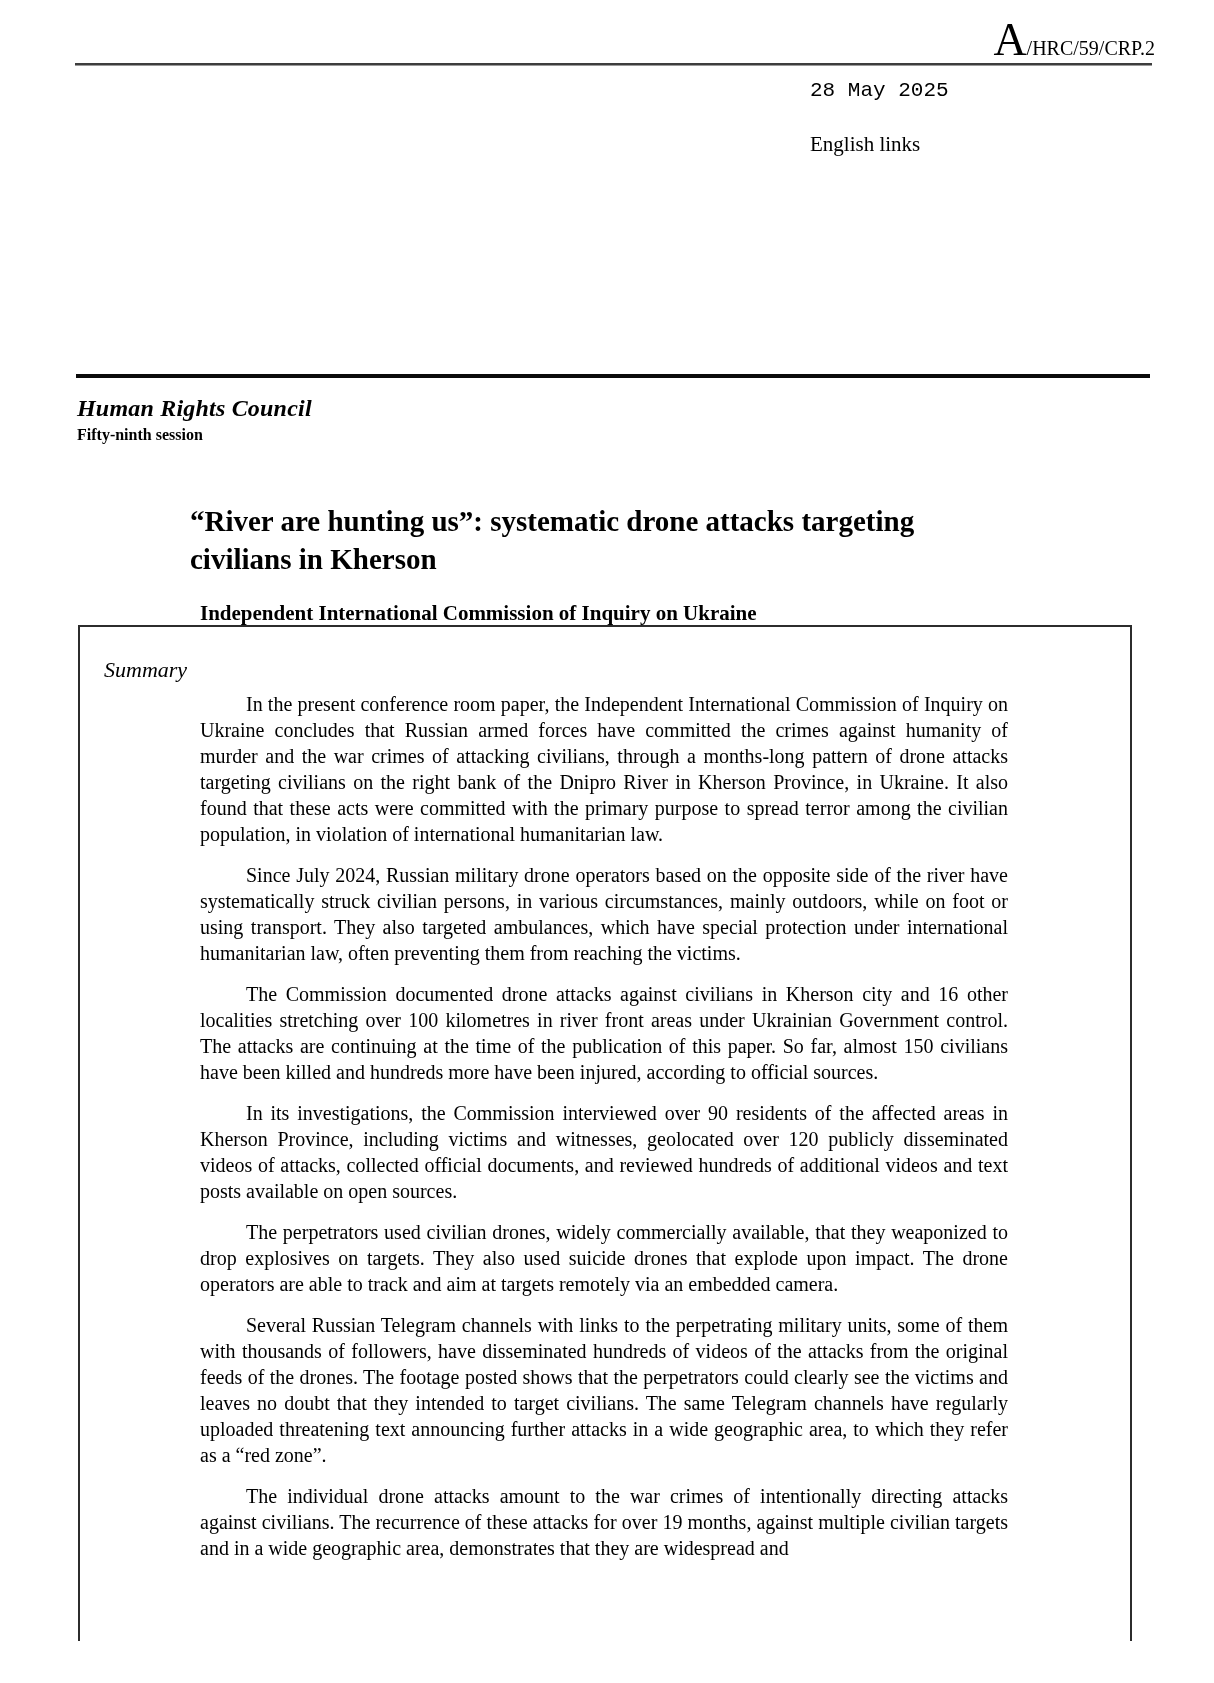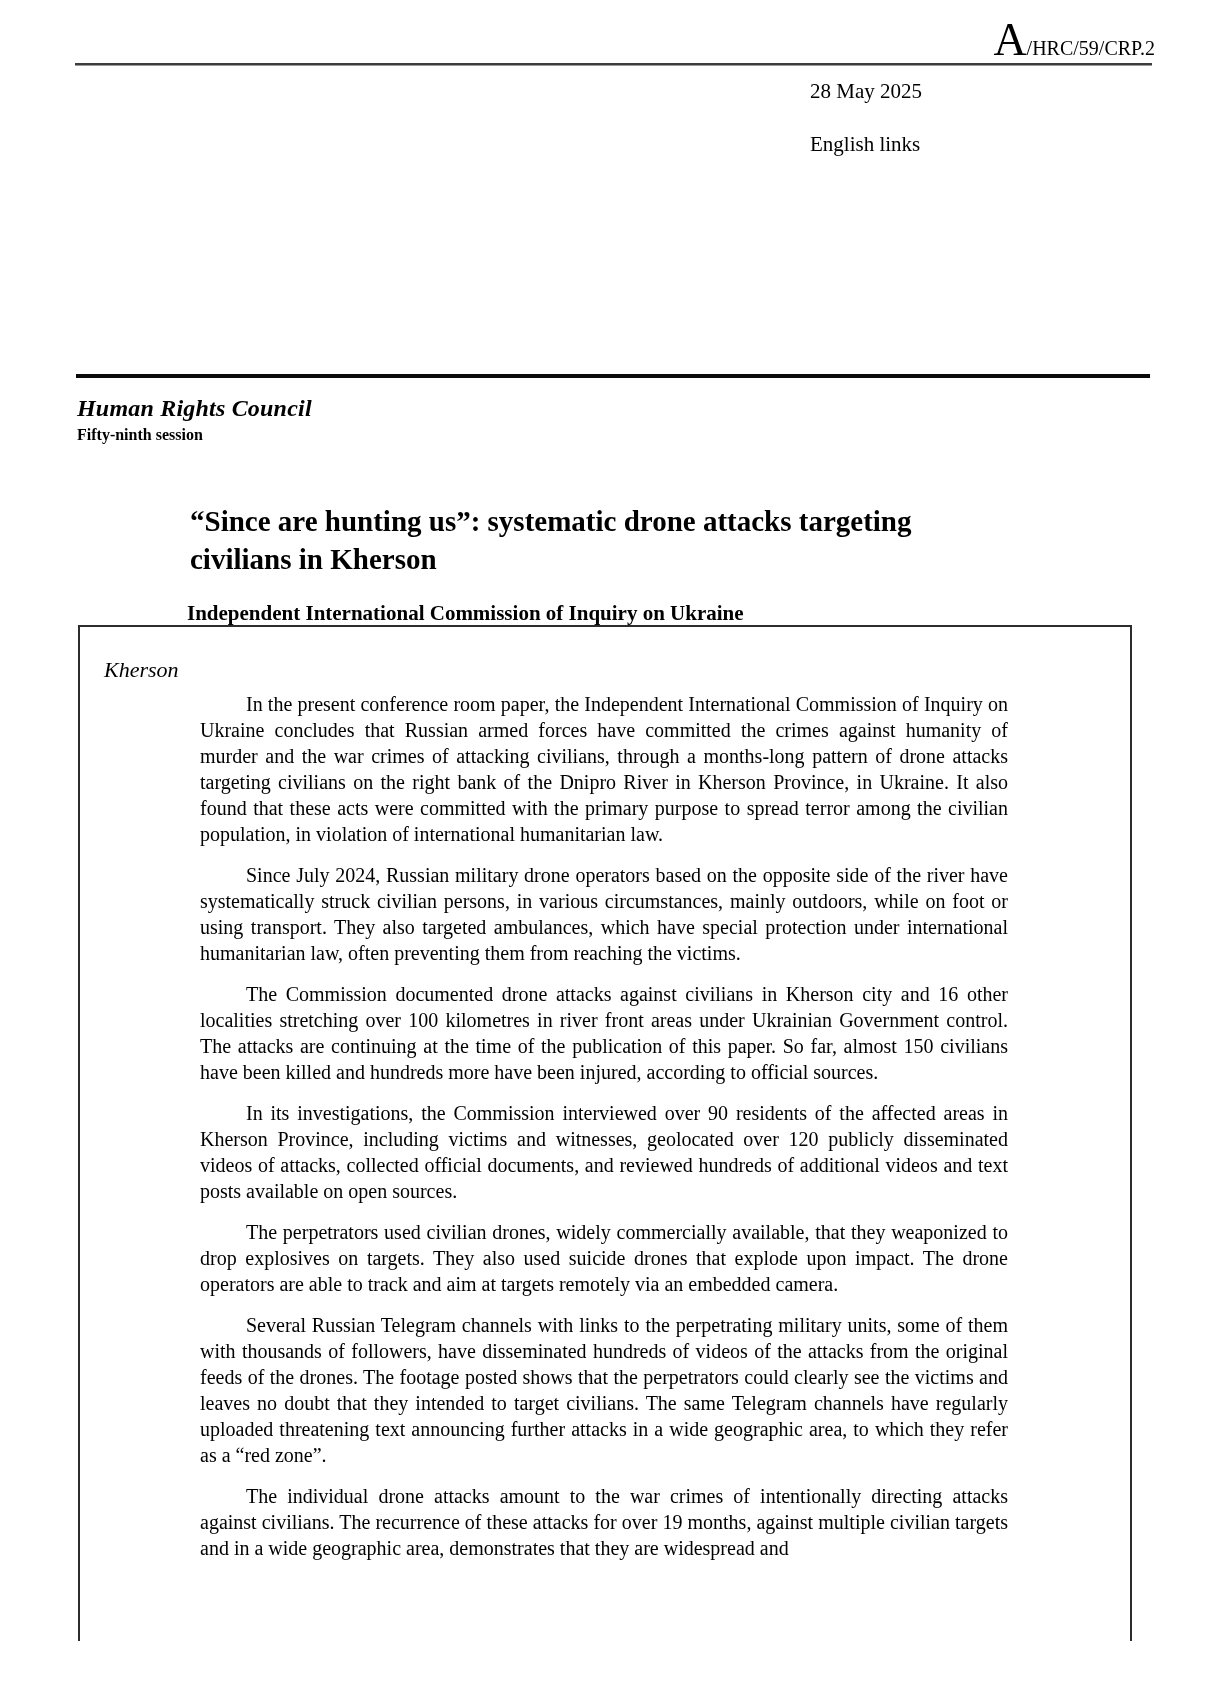--- a/index.html
+++ b/index.html
@@ -20,37 +20,37 @@
     line-height: 44px;
   }
   .docsym .big-a { font-size: 46px; }
   .docsym .rest { font-size: 20px; }
 
   .rule-thin {
     left: 75px; top: 63px; width: 1077px; height: 2px;
     background: #3d3d3d;
     border-bottom: 1px solid #9a9a9a;
   }
-  .date-line  { left: 810px; top: 79px;  font-size: 21px; }
+  .date-line  { left: 810px; top: 79px;  font-size: 21px; font-family: Liberation Mono, monospace; }
   .lang-line  { left: 810px; top: 132px; font-size: 21px; }
 
   .rule-thick {
     left: 76px; top: 374px; width: 1074px; height: 4px;
     background: #0a0a0a;
   }
 
   .organ   { left: 77px; top: 395px; font-size: 24px; font-weight: bold; letter-spacing: 0.2px; font-style: italic; }
   .session { left: 77px; top: 426px; font-size: 16px; font-weight: bold; }
 
   .doc-title {
     left: 190px; top: 483px; width: 800px;
     font-size: 29px; font-weight: bold; line-height: 38px;
   }
   .doc-subtitle {
-    left: 187px; top: 584px; width: 820px;
+    left: 200px; top: 584px; width: 820px;
     font-size: 21px; font-weight: bold;
   }
 
   .summary-box {
     left: 78px; top: 625px; width: 1054px; height: 1016px;
     border: 2px solid #2c2c2c;
     border-bottom: none;
     box-sizing: border-box;
     overflow: hidden;
   }
@@ -76,25 +76,25 @@
   <span class="big-a">A</span><span class="rest">/HRC/59/CRP.2</span>
 </div>
 <div class="abs rule-thin"></div>
 <div class="abs date-line">28 May 2025</div>
 <div class="abs lang-line">English links</div>
 
 <div class="abs rule-thick"></div>
 <div class="abs organ">Human Rights Council</div>
 <div class="abs session">Fifty-ninth session</div>
 
-<h1 class="abs doc-title">“Since are hunting us”: systematic drone attacks targeting civilians in Kherson</h1>
+<h1 class="abs doc-title">“River are hunting us”: systematic drone attacks targeting civilians in Kherson</h1>
 <h2 class="abs doc-subtitle">Independent International Commission of Inquiry on Ukraine</h2>
 
 <div class="abs summary-box">
-  <div class="summary-label">Kherson</div>
+  <div class="summary-label">Summary</div>
   <div class="summary-paras">
       <p>In the present conference room paper, the Independent International Commission of Inquiry on Ukraine concludes that Russian armed forces have committed the crimes against humanity of murder and the war crimes of attacking civilians, through a months-long pattern of drone attacks targeting civilians on the right bank of the Dnipro River in Kherson Province, in Ukraine. It also found that these acts were committed with the primary purpose to spread terror among the civilian population, in violation of international humanitarian law.</p>
       <p>Since July 2024, Russian military drone operators based on the opposite side of the river have systematically struck civilian persons, in various circumstances, mainly outdoors, while on foot or using transport. They also targeted ambulances, which have special protection under international humanitarian law, often preventing them from reaching the victims.</p>
       <p>The Commission documented drone attacks against civilians in Kherson city and 16 other localities stretching over 100 kilometres in river front areas under Ukrainian Government control. The attacks are continuing at the time of the publication of this paper. So far, almost 150 civilians have been killed and hundreds more have been injured, according to official sources.</p>
       <p>In its investigations, the Commission interviewed over 90 residents of the affected areas in Kherson Province, including victims and witnesses, geolocated over 120 publicly disseminated videos of attacks, collected official documents, and reviewed hundreds of additional videos and text posts available on open sources.</p>
       <p>The perpetrators used civilian drones, widely commercially available, that they weaponized to drop explosives on targets. They also used suicide drones that explode upon impact. The drone operators are able to track and aim at targets remotely via an embedded camera.</p>
       <p>Several Russian Telegram channels with links to the perpetrating military units, some of them with thousands of followers, have disseminated hundreds of videos of the attacks from the original feeds of the drones. The footage posted shows that the perpetrators could clearly see the victims and leaves no doubt that they intended to target civilians. The same Telegram channels have regularly uploaded threatening text announcing further attacks in a wide geographic area, to which they refer as a “red zone”.</p>
       <p>The individual drone attacks amount to the war crimes of intentionally directing attacks against civilians. The recurrence of these attacks for over 19 months, against multiple civilian targets and in a wide geographic area, demonstrates that they are widespread and</p>
     </div>
 </div>

